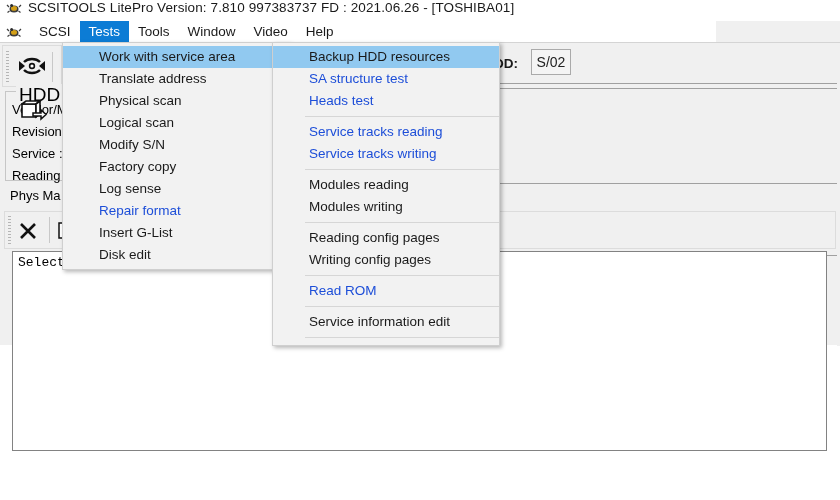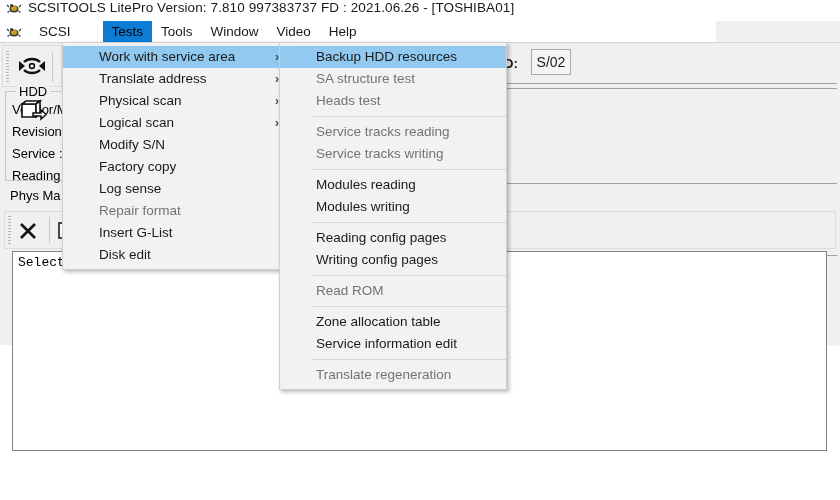--- a/index.html
+++ b/index.html
@@ -74,22 +74,21 @@
     display: flex;
     align-items: center;
     padding: 0 9px;
     font-size: 13.5px;
     color: #1a1a1a;
     white-space: nowrap;
     cursor: default;
   }
   .menu-top.active {
     background: #0c7cd5;
-    color: #000000;
-    margin-left: 23px;
+    color: #ffffff;
   }
 
   
   #client-area {
     position: absolute;
     left: 0; top: 42px;
     width: 840px;
     height: 303px;
     background: #f0f0f0;
     border-top: 1px solid #d4d4d4;
@@ -125,21 +124,21 @@
     height: 90px;
     border: 1px solid #c6c6c6;
     box-sizing: border-box;
     background: #f0f0f0;
   }
   #hdd-group-title {
     position: absolute;
     left: 10px; top: -8px;
     background: #f0f0f0;
     padding: 0 3px;
-    font-size: 13px;
+    font-size: 19px;
   }
   .hdd-row {
     position: absolute;
     left: 6px;
     font-size: 13px;
     white-space: nowrap;
   }
 
   #phys-ma {
     position: absolute;
@@ -221,34 +220,34 @@
   .menu-popup {
     position: absolute;
     background: #f2f2f2;
     border: 1px solid #cfcfcf;
     box-shadow: 2px 2px 4px rgba(0,0,0,0.28);
     padding: 3px 0;
     box-sizing: border-box;
     z-index: 50;
   }
   #menu-tests { left: 62px; top: 42px; width: 228px; }
-  #menu-service { left: 279px; top: 42px; width: 228px; }
+  #menu-service { left: 272px; top: 42px; width: 228px; }
 
   .menu-item {
     position: relative;
     height: 22px;
     line-height: 22px;
     padding-left: 36px;
     padding-right: 20px;
     font-size: 13.5px;
     color: #1a1a1a;
     white-space: nowrap;
     cursor: default;
   }
-  .menu-item.disabled { color: #737373; }
+  .menu-item.disabled { color: #1d4ed8; }
   .menu-item.highlight { background: #91c9f0; }
   .menu-item .submenu-arrow {
     position: absolute;
     right: 10px;
     top: 0;
     font-size: 12px;
     color: #4a4a4a;
     font-weight: bold;
   }
   .menu-sep {
@@ -440,24 +439,18 @@
     </div>
     <div class="menu-item">
       <span>Writing config pages</span>
     </div>
     <div class="menu-sep"></div>
     <div class="menu-item disabled">
       <span>Read ROM</span>
     </div>
     <div class="menu-sep"></div>
     <div class="menu-item">
-      <span>Zone allocation table</span>
-    </div>
-    <div class="menu-item">
       <span>Service information edit</span>
     </div>
     <div class="menu-sep"></div>
-    <div class="menu-item disabled">
-      <span>Translate regeneration</span>
-    </div>
   </div>
 
 </div>
 
 </body></html>

